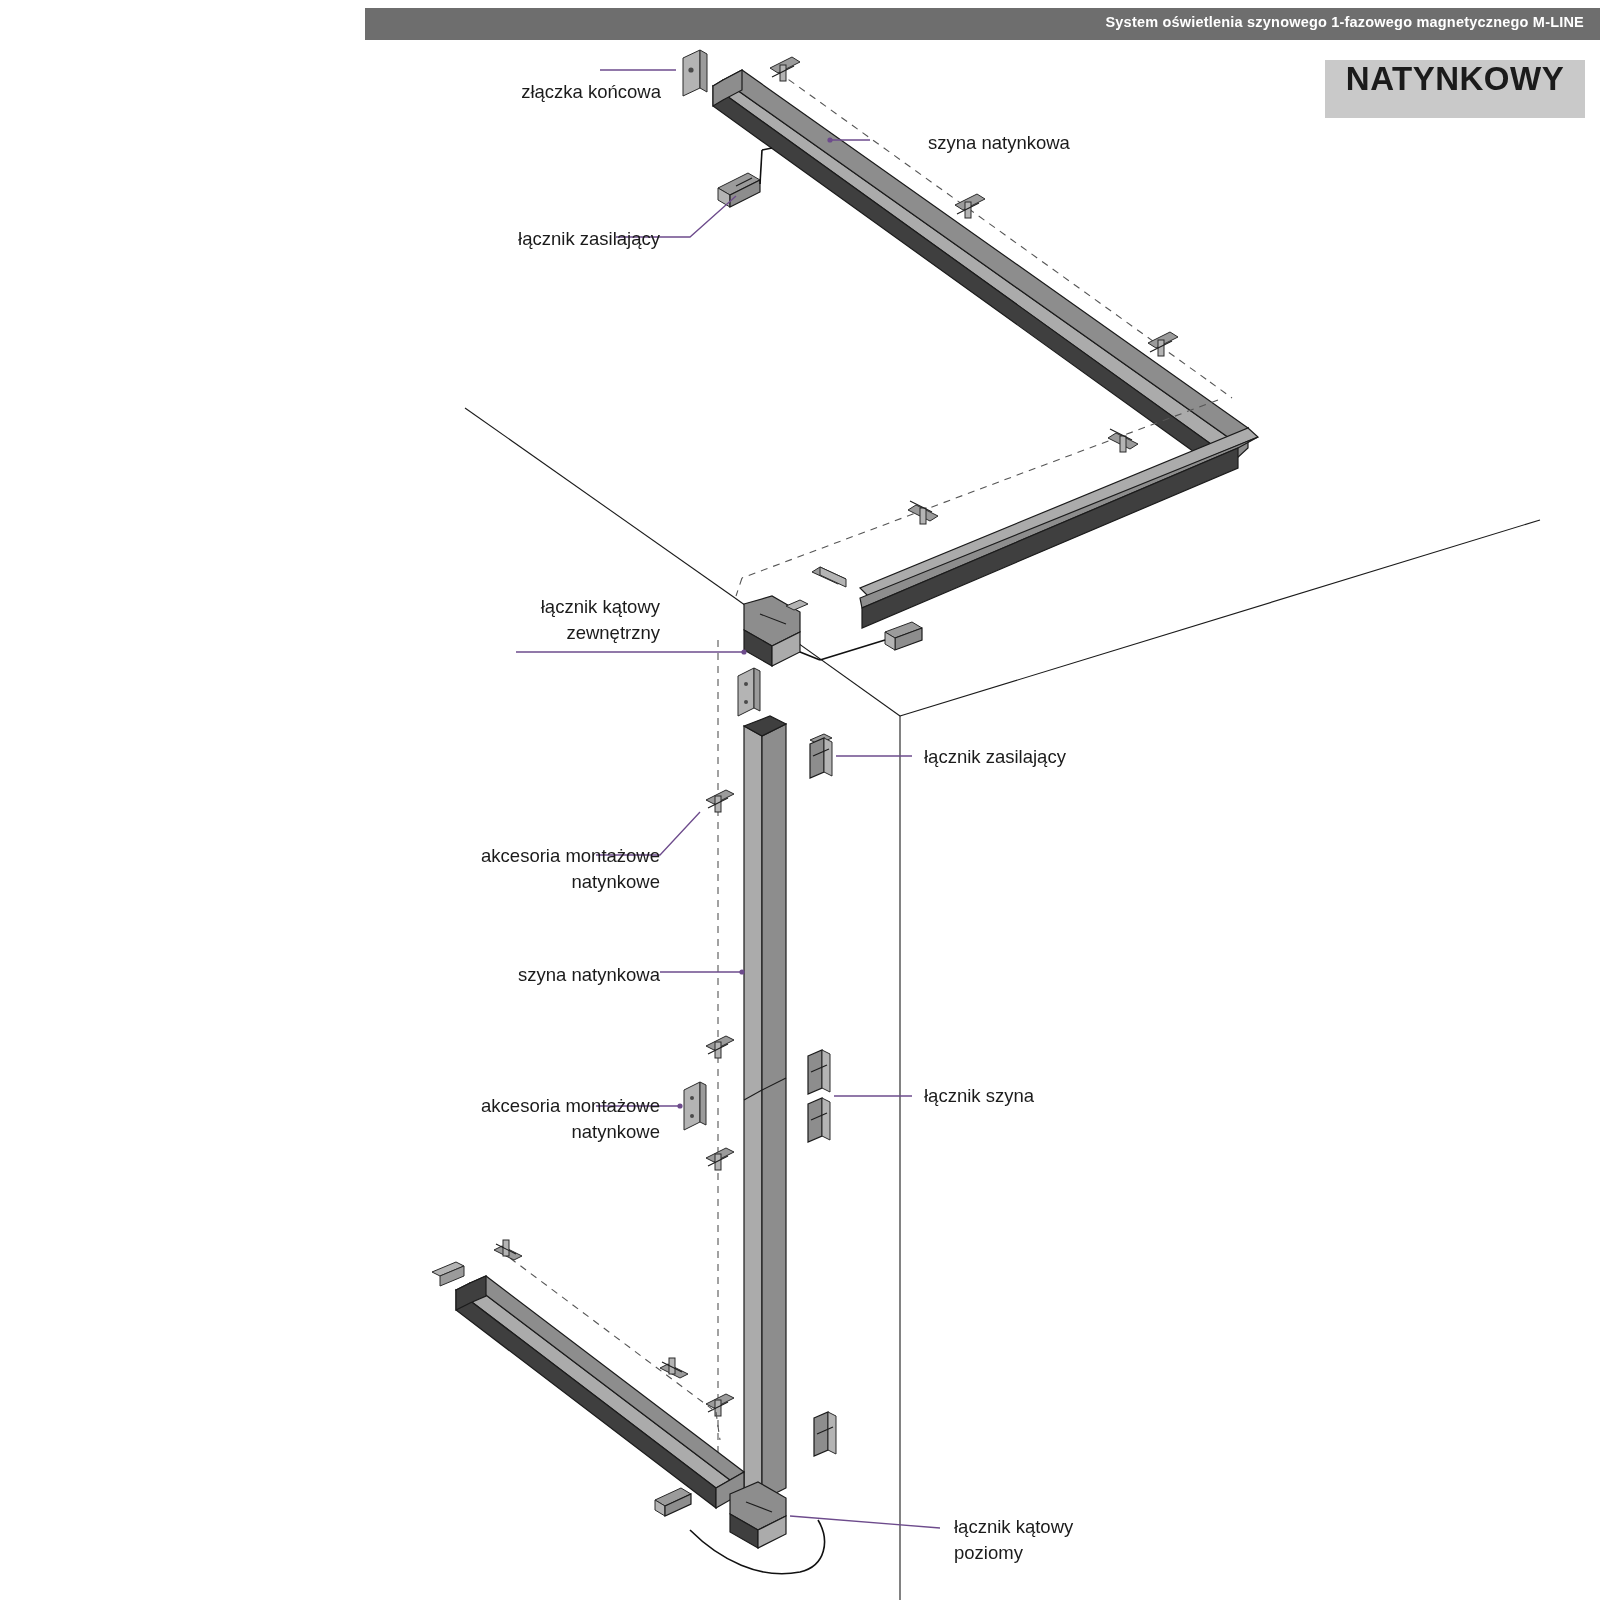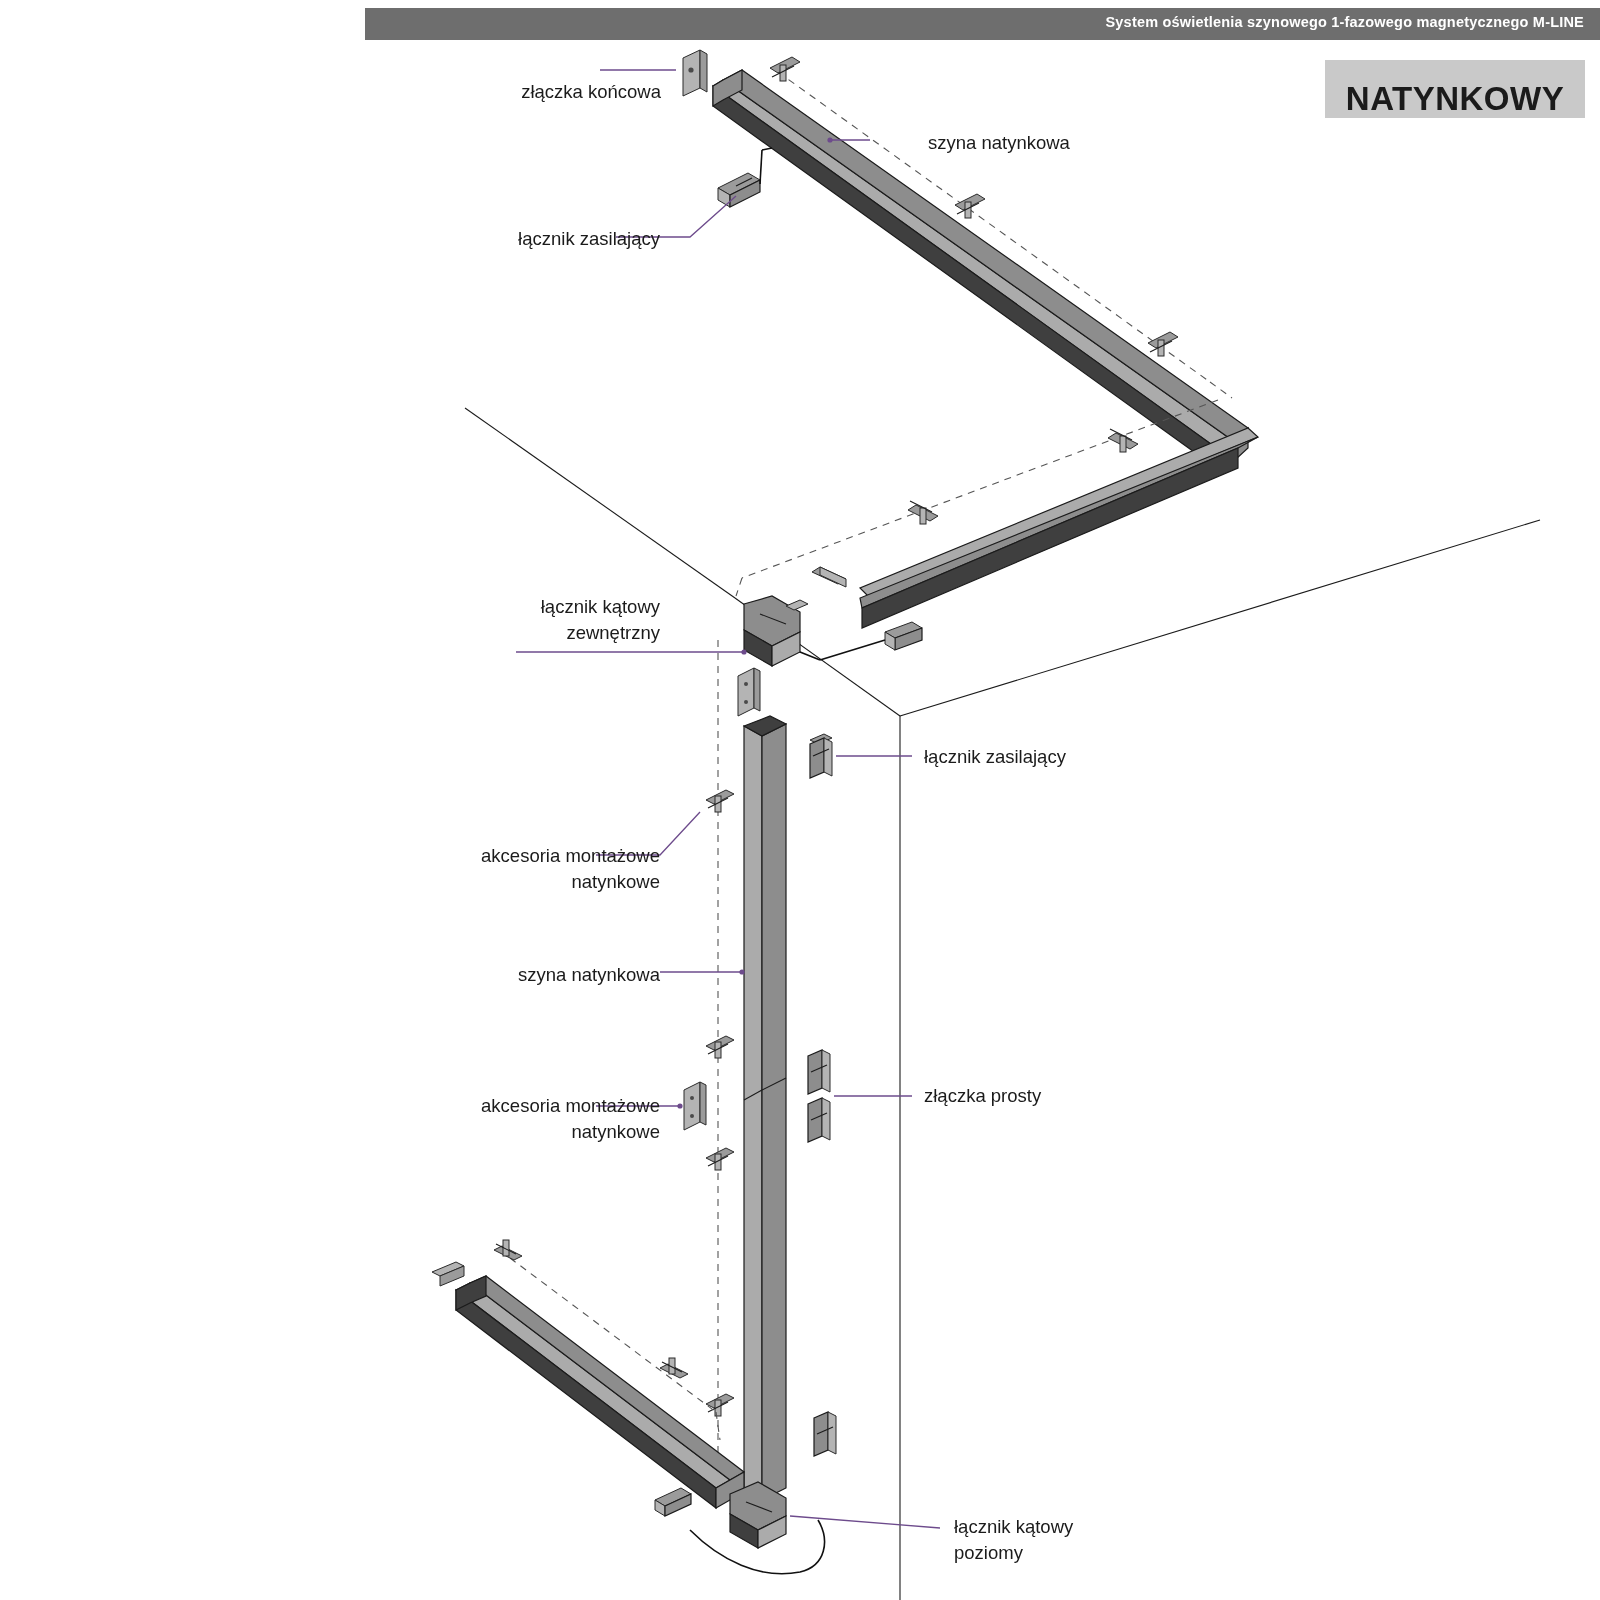--- a/index.html
+++ b/index.html
@@ -26,21 +26,21 @@
     font-size:14.5px;
     font-weight:bold;
     letter-spacing:0.2px;
     white-space:nowrap;
   }
   .badge{
     position:absolute;
     left:1325px;top:60px;
     width:260px;height:58px;
     background:#c9c9c9;
-    display:flex;align-items:flex-end;justify-content:center;
+    display:flex;align-items:flex-start;justify-content:center;
   }
   .badge span{
     font-size:33px;
     font-weight:bold;
     letter-spacing:0.5px;
     color:#1b1b1b;
     font-family:"Liberation Sans", sans-serif;
   }
 
   .label{
@@ -300,19 +300,19 @@
 
   <div class="label right" style="left:446px;top:60px;width:215px;margin-top:19px;">złączka końcowa</div>
   <div class="label left" style="left:928px;top:130px;width:260px;">szyna natynkowa</div>
   <div class="label right" style="left:400px;top:226px;width:260px;">łącznik zasilający</div>
   <div class="label right" style="left:400px;top:594px;width:260px;">łącznik kątowy
 zewnętrzny</div>
   <div class="label left" style="left:924px;top:744px;width:260px;">łącznik zasilający</div>
   <div class="label right" style="left:340px;top:843px;width:320px;">akcesoria montażowe
 natynkowe</div>
   <div class="label right" style="left:400px;top:962px;width:260px;">szyna natynkowa</div>
-  <div class="label left" style="left:924px;top:1083px;width:260px;">złączka prosty</div>
+  <div class="label left" style="left:924px;top:1083px;width:260px;">łącznik szyna</div>
   <div class="label right" style="left:340px;top:1093px;width:320px;">akcesoria montażowe
 natynkowe</div>
   <div class="label left" style="left:954px;top:1514px;width:300px;">łącznik kątowy
 poziomy</div>
 
 </div>
 
 </body></html>

